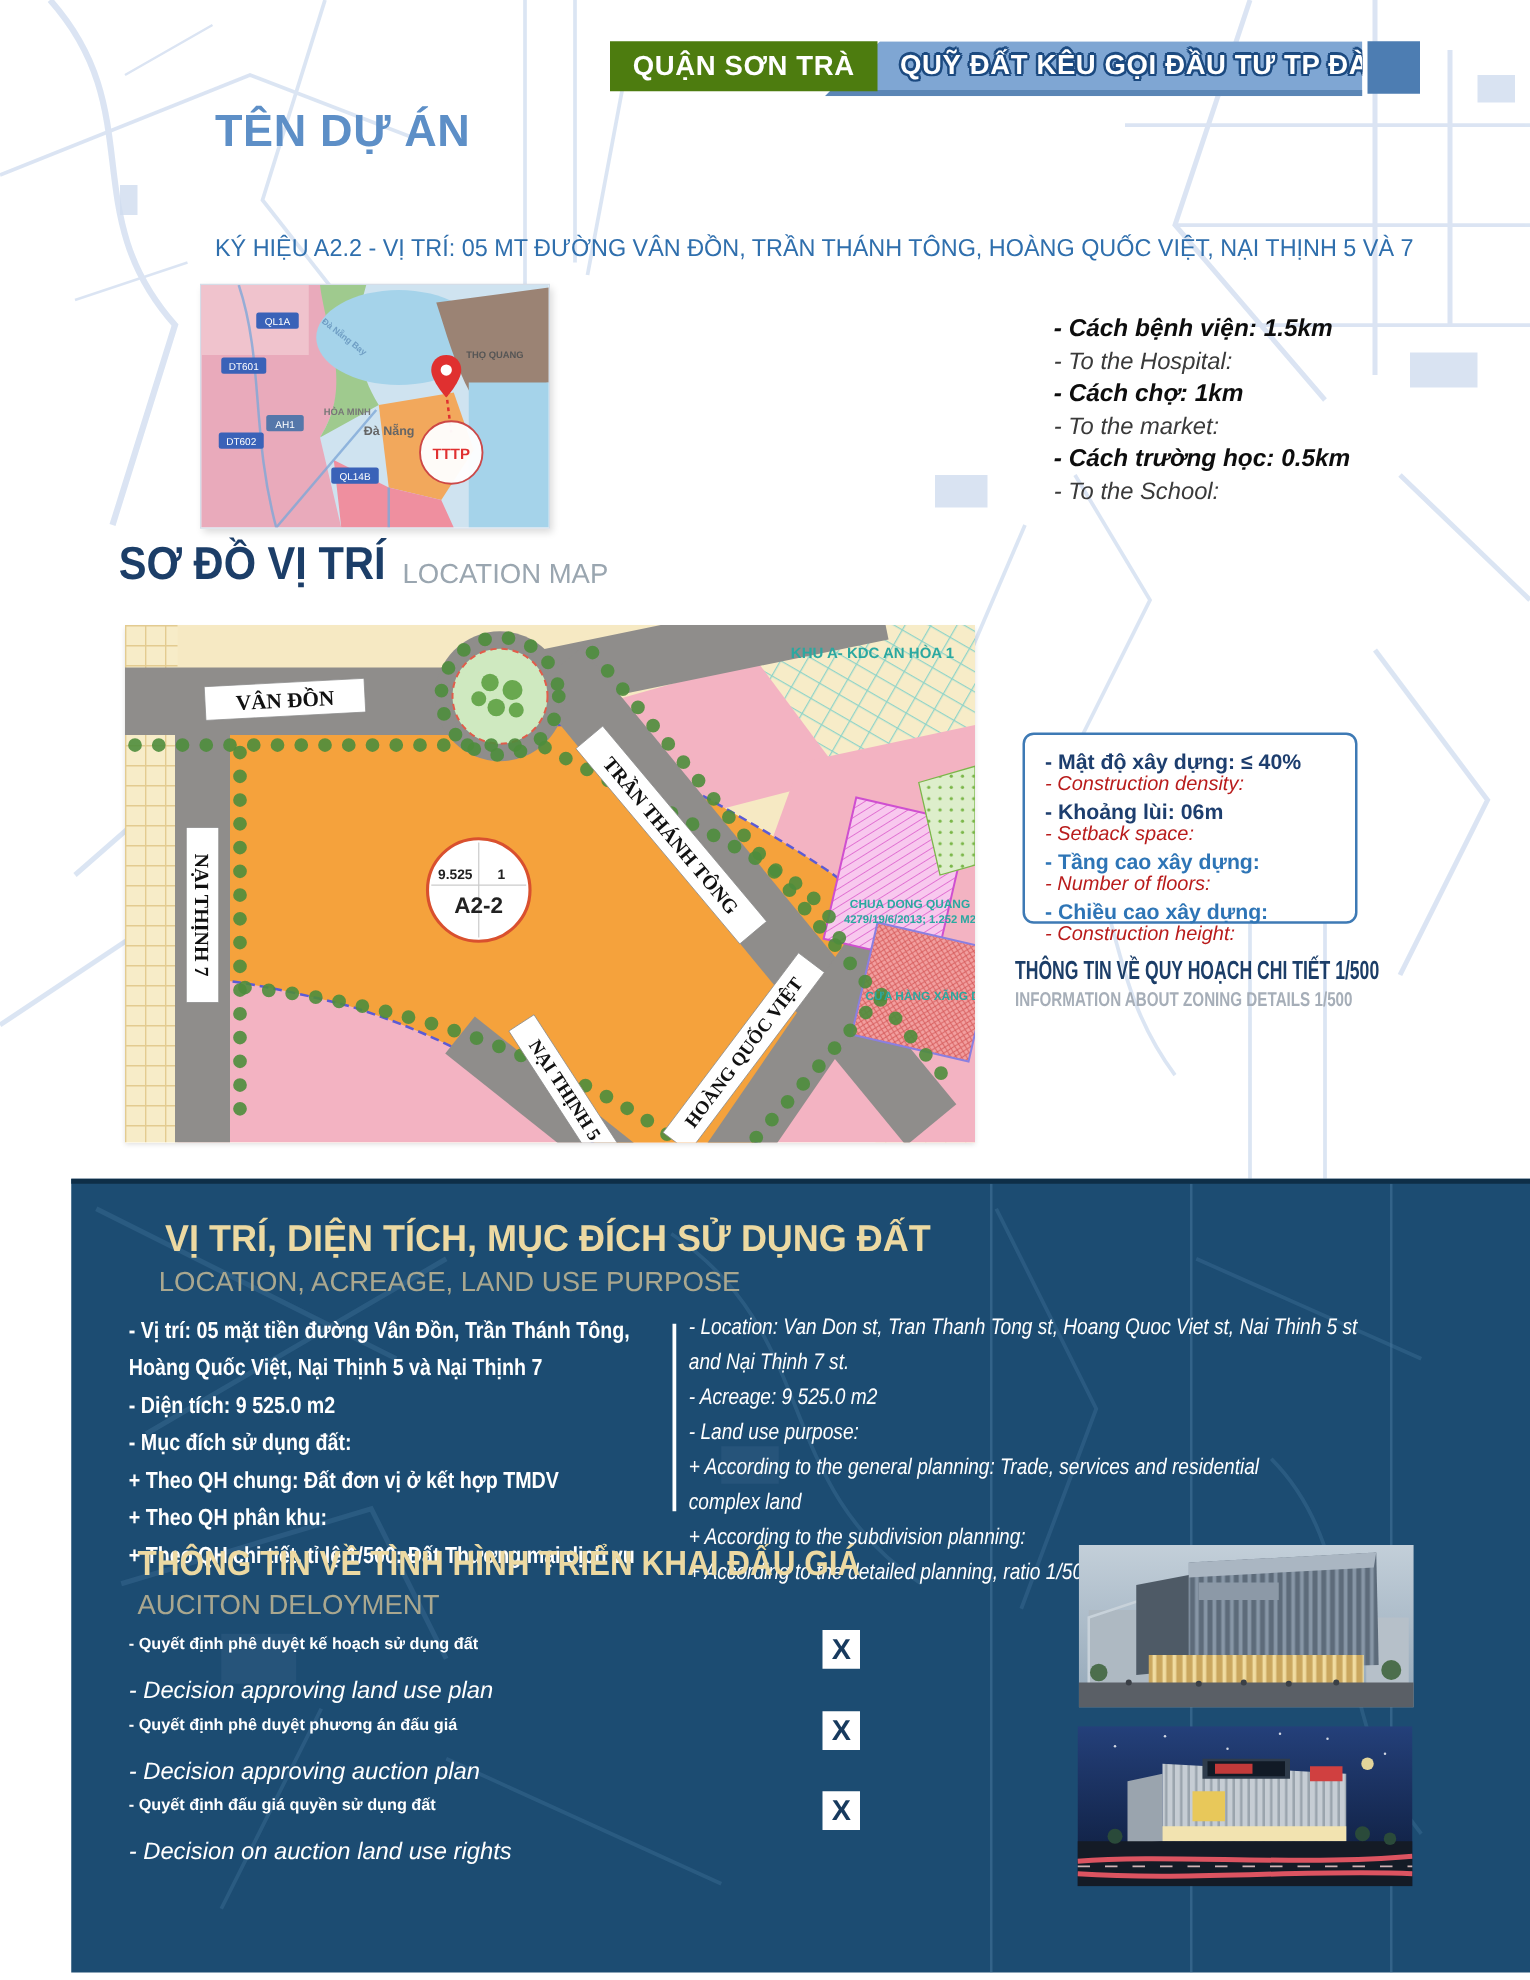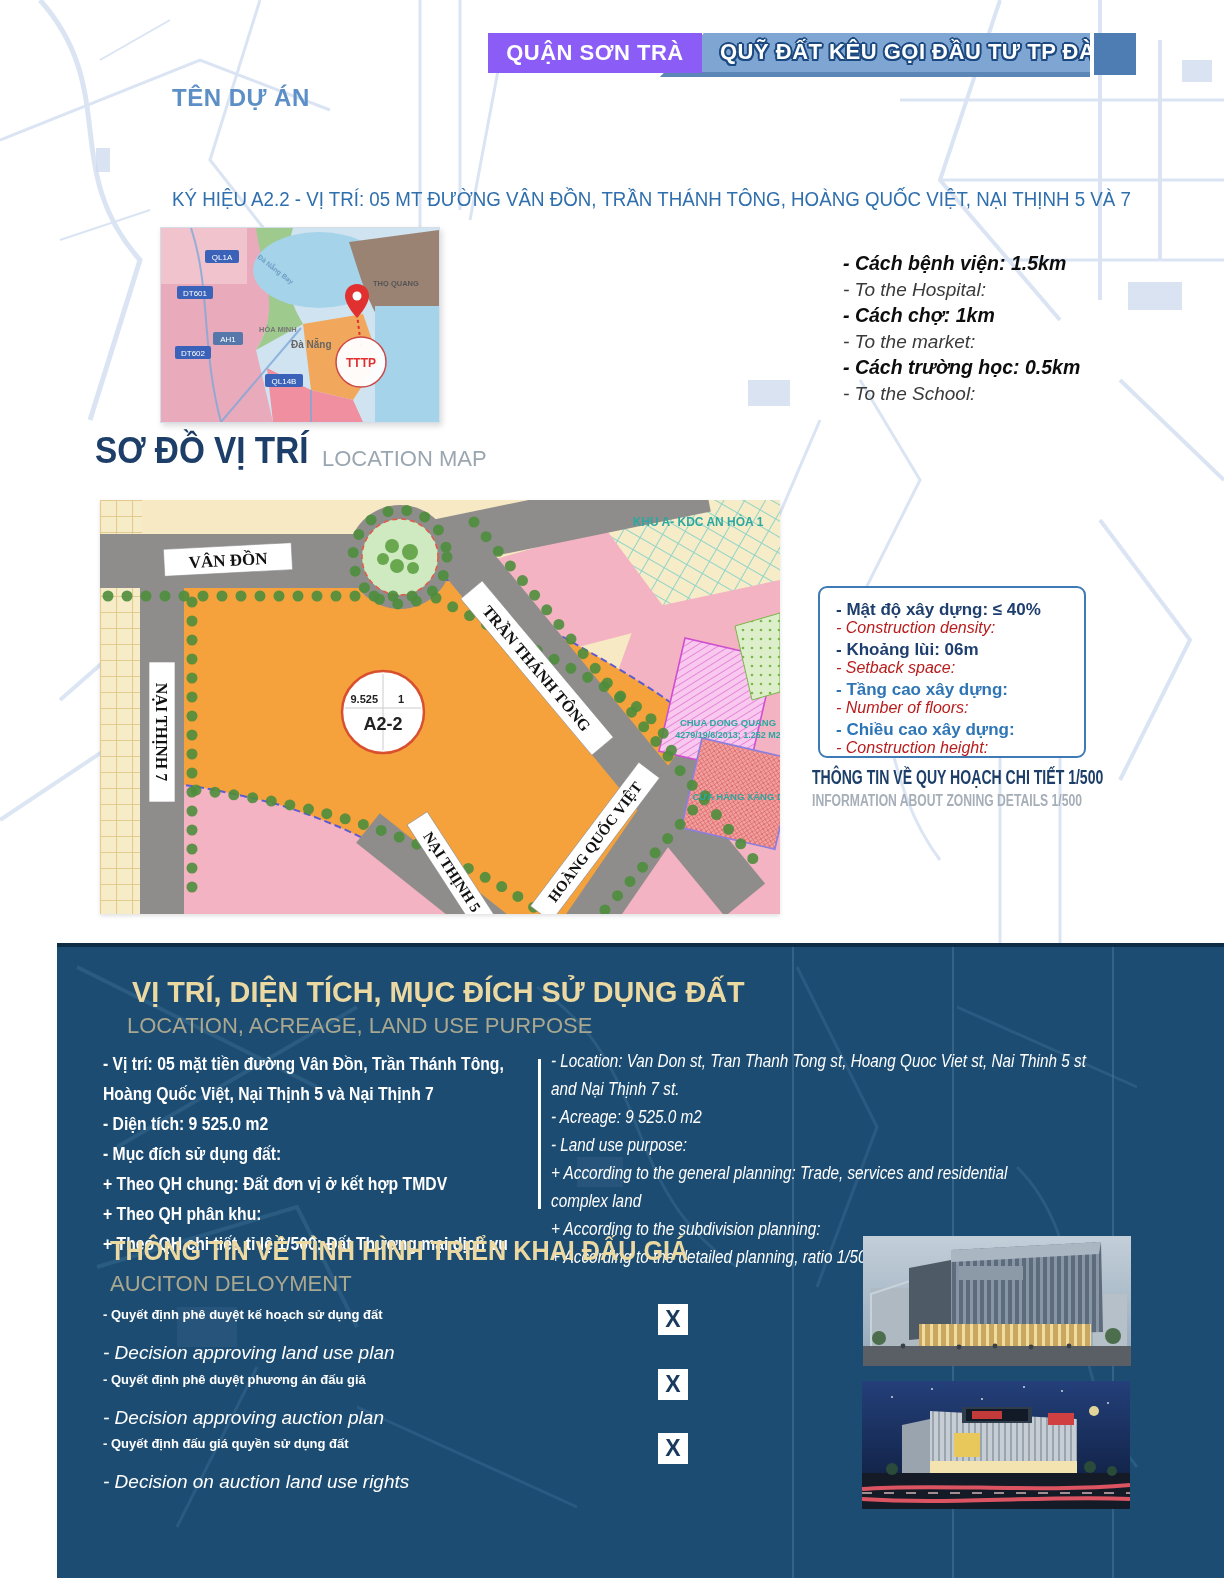--- a/index.html
+++ b/index.html
@@ -2,47 +2,47 @@
 <html><head>
 <meta charset="utf-8">
 <style>
   html,body{margin:0;padding:0;background:#ffffff;}
   .page{position:relative;width:1224px;height:1584px;background:#ffffff;overflow:hidden;
         font-family:"Liberation Sans","DejaVu Sans",sans-serif;}
   .abs{position:absolute;}
   .cond{transform-origin:left top;display:inline-block;white-space:nowrap;}
 
   
-  .badge-district{left:488px;top:33px;width:214px;height:40px;background:#8b5cf6;color:#fff;
+  .badge-district{left:488px;top:33px;width:214px;height:40px;background:#4d7c0f;color:#fff;
     font-weight:bold;font-size:22px;line-height:40px;text-align:center;letter-spacing:.5px;z-index:3;}
   .badge-banner{left:640px;top:33px;width:450px;height:44px;background:#7fa6d3;z-index:2;
     clip-path:polygon(64px 0,100% 0,100% 100%,20px 100%);
     border-bottom:5px solid #5b86b6;box-sizing:border-box;}
   .badge-banner span{display:block;margin-left:80px;margin-top:6px;color:#fff;font-weight:bold;font-size:22px;
     letter-spacing:.5px;white-space:nowrap;
     text-shadow:-2px 0 #1c4a80,2px 0 #1c4a80,0 -2px #1c4a80,0 2px #1c4a80,
       -1.5px -1.5px #1c4a80,1.5px -1.5px #1c4a80,-1.5px 1.5px #1c4a80,1.5px 1.5px #1c4a80;}
   .badge-square{left:1094px;top:33px;width:42px;height:42px;background:#4d7db2;z-index:3;}
 
   
-  .project-label{left:172px;top:84px;font-size:24px;font-weight:bold;color:#5d8fc7;letter-spacing:.5px;}
+  .project-label{left:172px;top:84px;font-size:36px;font-weight:bold;color:#5d8fc7;letter-spacing:.5px;}
   .project-name{left:172px;top:124px;font-size:41px;font-weight:bold;color:#1c3e68;letter-spacing:-.5px;}
   .project-sub{left:172px;top:188px;font-size:19.5px;color:#2f6fad;}
 
   
   .dist{font-style:italic;white-space:nowrap;}
   .dist .vi{font-weight:bold;color:#0d0d0d;font-size:19.5px;line-height:27px;}
   .dist .en{color:#3a3a3a;font-size:19px;line-height:25px;font-weight:300;}
 
   
   .loc-head-vi{left:95px;top:430px;font-size:37px;font-weight:bold;color:#1c3e68;}
   .loc-head-en{left:322px;top:446px;font-size:22px;color:#9aa6b0;}
 
   
-  .zoning-box{left:818px;top:586px;width:268px;height:172px;border:2px solid #3e7ab5;border-radius:9px;
+  .zoning-box{left:818px;top:586px;width:268px;height:153px;border:2px solid #3e7ab5;border-radius:9px;
     background:#ffffff;box-sizing:border-box;padding:12px 0 0 16px;}
   .zoning-box .vi{font-weight:bold;font-size:17px;line-height:19px;white-space:nowrap;}
   .zoning-box .vi.dark{color:#1d3e6e;}
   .zoning-box .vi.blue{color:#2e75b6;}
   .zoning-box .en{font-style:italic;color:#b91c1c;font-size:16px;line-height:18px;margin-bottom:3px;white-space:nowrap;}
   .zoning-head-vi{left:812px;top:765px;font-size:21px;font-weight:bold;color:#1c3e68;}
   .zoning-head-en{left:812px;top:792px;font-size:16px;color:#a6aeb8;font-weight:bold;}
 
   
   .panel{left:57px;top:943px;width:1167px;height:635px;background:#1c4c72;border-top:4px solid #0e2e47;box-sizing:border-box;}

